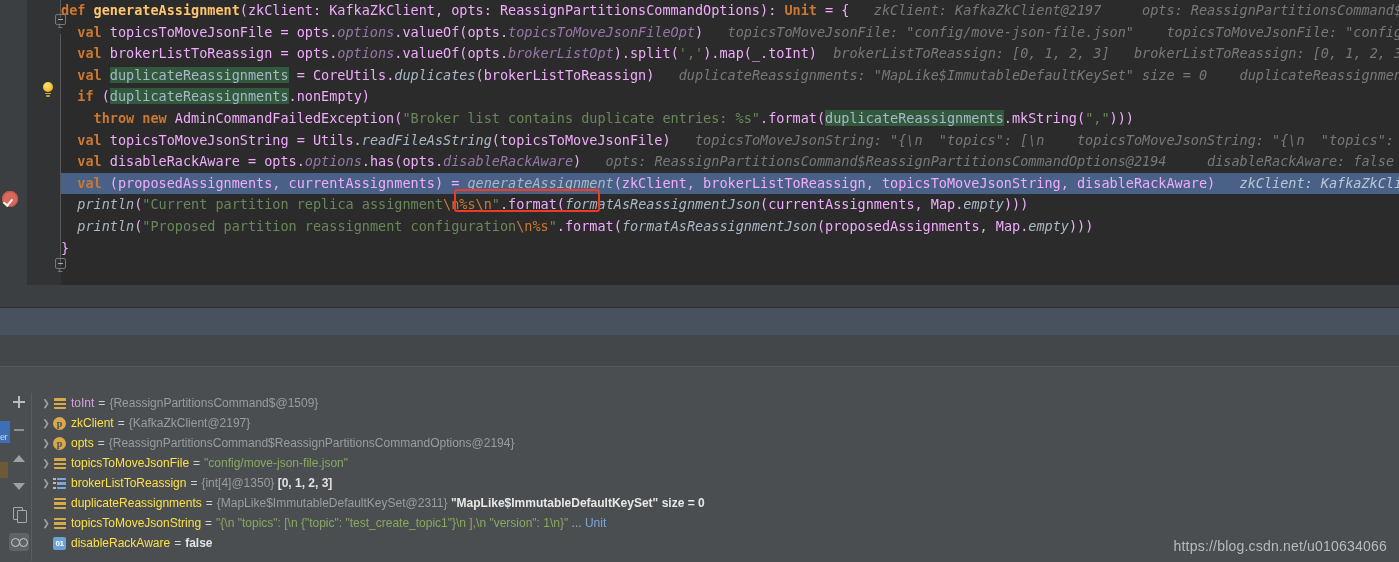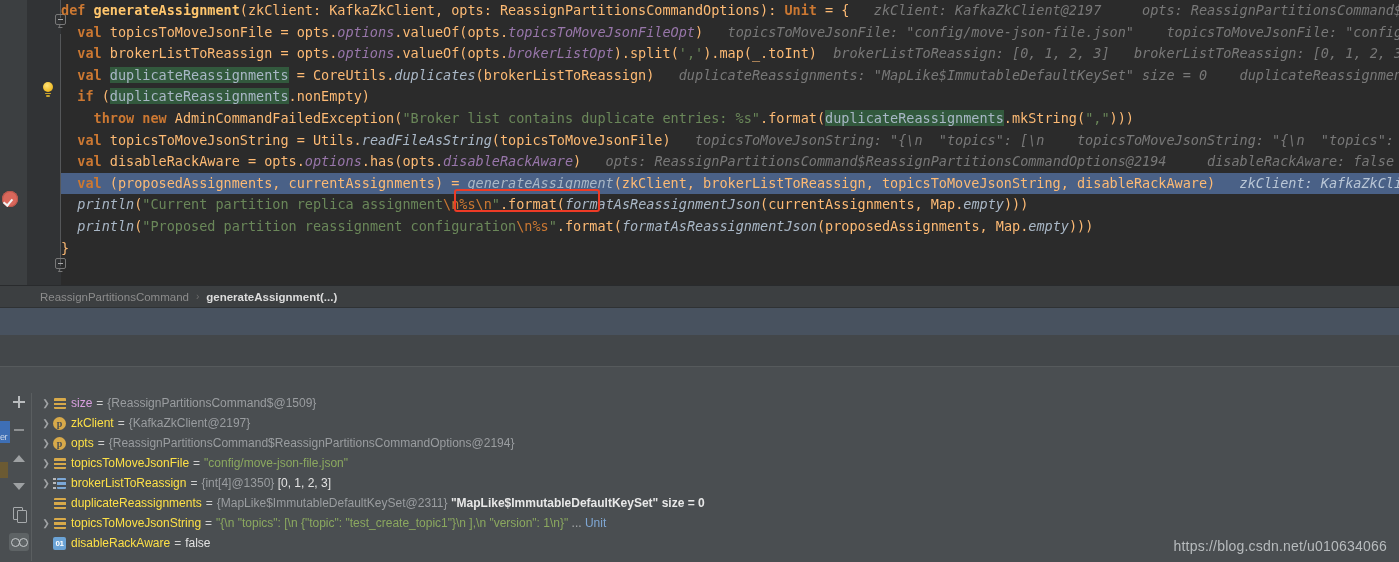--- a/index.html
+++ b/index.html
@@ -135,21 +135,21 @@
     height: 21.6px;
     white-space: pre;
   }
   .code .ln.sel {
     background: #4a6187;
   }
   .code .ln.sel .hint { color: #b9c6d6; }
 
   .kw   { color: #cc7832; font-weight: bold; }
   .fn   { color: #ffc66d; font-weight: bold; }
-  .typ  { color: #fdba74; }
+  .typ  { color: #f0abfc; }
   .str  { color: #6a8759; }
   .esc  { color: #cc7832; text-align: right; }
   .fld  { color: #9876aa; font-style: italic; }
   .mth  { color: #a9b7c6; font-style: italic; }
   .hint { color: #787878; font-style: italic; }
   .hl-green { background: #32593d; }
 
   
   .annot {
     position: absolute;
@@ -420,21 +420,21 @@
   .vicon.prim::after { content: "01"; }
 
   .vname { color: #fde047; margin-right: 4px; }
   .vname.this { color: #d9a0e0; }
   .veq { color: #cfcfcf; margin-right: 4px; }
   .vref { color: #9a9da0; }
   .vstr { color: #8ba85f; }
   .vbold { color: #e8e8e8; font-weight: bold; }
   .vlink { color: #7fa7d4; }
   .vdim { color: #a8abad; }
-  .vnumb { color: #e2e2e2; font-weight: normal; }
+  .vnumb { color: #e2e2e2; font-weight: bold; }
 
   .watermark {
     position: absolute;
     right: 12px; bottom: 8px;
     font-size: 14px;
     color: #b7bbbd;
     letter-spacing: 0.2px;
   }
 </style>
 </head>
@@ -458,25 +458,20 @@
       <div class="fold-icon" style="left:28px; top:258px;"></div>
     </div>
 
     <div class="bp-icon" style="position:absolute; left:2px; top:191px;"></div>
 
     <div class="code" id="code-lines"><div class="ln"><span class="kw">def </span><span class="fn">generateAssignment</span><span class="typ">(zkClient: KafkaZkClient, opts: ReassignPartitionsCommandOptions): </span><span class="kw">Unit</span><span class="typ"> = {</span><span class="hint">   zkClient: KafkaZkClient@2197     opts: ReassignPartitionsCommand$Reass</span></div><div class="ln"><span class="typ">  </span><span class="kw">val </span><span class="typ">topicsToMoveJsonFile = opts.</span><span class="fld">options</span><span class="typ">.valueOf(opts.</span><span class="fld">topicsToMoveJsonFileOpt</span><span class="typ">)</span><span class="hint">   topicsToMoveJsonFile: "config/move-json-file.json"    topicsToMoveJsonFile: "config/mov</span></div><div class="ln"><span class="typ">  </span><span class="kw">val </span><span class="typ">brokerListToReassign = opts.</span><span class="fld">options</span><span class="typ">.valueOf(opts.</span><span class="fld">brokerListOpt</span><span class="typ">).split(</span><span class="str">','</span><span class="typ">).map(_.toInt)</span><span class="hint">  brokerListToReassign: [0, 1, 2, 3]   brokerListToReassign: [0, 1, 2, 3]</span></div><div class="ln"><span class="typ">  </span><span class="kw">val </span><span class="hl-green">duplicateReassignments</span><span class="typ"> = CoreUtils.</span><span class="mth">duplicates</span><span class="typ">(brokerListToReassign)</span><span class="hint">   duplicateReassignments: "MapLike$ImmutableDefaultKeySet" size = 0    duplicateReassignments:</span></div><div class="ln"><span class="typ">  </span><span class="kw">if </span><span class="typ">(</span><span class="hl-green">duplicateReassignments</span><span class="typ">.nonEmpty)</span></div><div class="ln"><span class="typ">    </span><span class="kw">throw new </span><span class="typ">AdminCommandFailedException(</span><span class="str">"Broker list contains duplicate entries: %s"</span><span class="typ">.format(</span><span class="hl-green">duplicateReassignments</span><span class="typ">.mkString(</span><span class="str">","</span><span class="typ">)))</span></div><div class="ln"><span class="typ">  </span><span class="kw">val </span><span class="typ">topicsToMoveJsonString = Utils.</span><span class="mth">readFileAsString</span><span class="typ">(topicsToMoveJsonFile)</span><span class="hint">   topicsToMoveJsonString: "{\n  "topics": [\n    topicsToMoveJsonString: "{\n  "topics": [\n    t("topic": "test_create_topic1"}\n  ],\n  "ve</span></div><div class="ln"><span class="typ">  </span><span class="kw">val </span><span class="typ">disableRackAware = opts.</span><span class="fld">options</span><span class="typ">.has(opts.</span><span class="fld">disableRackAware</span><span class="typ">)</span><span class="hint">   opts: ReassignPartitionsCommand$ReassignPartitionsCommandOptions@2194     disableRackAware: false     dis</span></div><div class="ln sel"><span class="typ">  </span><span class="kw">val </span><span class="typ">(proposedAssignments, currentAssignments) = </span><span class="mth">generateAssignment</span><span class="typ">(zkClient, brokerListToReassign, topicsToMoveJsonString, disableRackAware)</span><span class="hint">   zkClient: KafkaZkClient@</span></div><div class="ln"><span class="typ">  </span><span class="mth">println</span><span class="typ">(</span><span class="str">"Current partition replica assignment</span><span class="esc">\n%s\n</span><span class="str">"</span><span class="typ">.format(</span><span class="mth">formatAsReassignmentJson</span><span class="typ">(currentAssignments, Map.</span><span class="mth">empty</span><span class="typ">)))</span></div><div class="ln"><span class="typ">  </span><span class="mth">println</span><span class="typ">(</span><span class="str">"Proposed partition reassignment configuration</span><span class="esc">\n%s</span><span class="str">"</span><span class="typ">.format(</span><span class="mth">formatAsReassignmentJson</span><span class="typ">(proposedAssignments, Map.</span><span class="mth">empty</span><span class="typ">)))</span></div><div class="ln"><span class="typ">}</span></div></div>
 
     <div class="annot" id="annot-0" style="left: 454px; top: 189px; width: 146px; height: 23px;"></div>
   </div>
 
-  <div class="breadcrumb">
-    <span>ReassignPartitionsCommand</span>
-    <span class="crumb-sep">›</span>
-    <span class="crumb-cur">generateAssignment(...)</span>
-  </div>
 
   <div class="sel-band"></div>
   <div class="gap-band"></div>
   <div class="gap-band-2"></div>
 
   <div class="vars-panel">
 
 
     <div class="vars-left-tab"></div>
     <div class="vars-left-tab-txt">er</div>
@@ -496,21 +491,21 @@
         </div>
       <div class="tb-btn active">
           <span class="glasses-ic">
             <span></span>
             <span></span>
           </span>
         </div>
     </div>
 
     <div class="vars-list" id="vars-list">
-        <div class="var-row"><span class="chev">❯</span><span class="vicon obj"></span><span class="vname this">size</span><span class="veq">=</span><span class="vref">{ReassignPartitionsCommand$@1509}</span>&nbsp;</div>
+        <div class="var-row"><span class="chev">❯</span><span class="vicon obj"></span><span class="vname this">toInt</span><span class="veq">=</span><span class="vref">{ReassignPartitionsCommand$@1509}</span>&nbsp;</div>
         <div class="var-row"><span class="chev">❯</span><span class="vicon param"></span><span class="vname">zkClient</span><span class="veq">=</span><span class="vref">{KafkaZkClient@2197}</span>&nbsp;</div>
         <div class="var-row"><span class="chev">❯</span><span class="vicon param"></span><span class="vname">opts</span><span class="veq">=</span><span class="vref">{ReassignPartitionsCommand$ReassignPartitionsCommandOptions@2194}</span>&nbsp;</div>
         <div class="var-row"><span class="chev">❯</span><span class="vicon obj"></span><span class="vname">topicsToMoveJsonFile</span><span class="veq">=</span><span class="vstr">"config/move-json-file.json"</span>&nbsp;</div>
         <div class="var-row"><span class="chev">❯</span><span class="vicon arr"></span><span class="vname">brokerListToReassign</span><span class="veq">=</span><span class="vref">{int[4]@1350}</span>&nbsp;<span class="vnumb">[0, 1, 2, 3]</span>&nbsp;</div>
         <div class="var-row"><span class="chev empty">❯</span><span class="vicon obj"></span><span class="vname">duplicateReassignments</span><span class="veq">=</span><span class="vref">{MapLike$ImmutableDefaultKeySet@2311}</span>&nbsp;<span class="vbold">"MapLike$ImmutableDefaultKeySet" size = 0</span>&nbsp;</div>
         <div class="var-row"><span class="chev">❯</span><span class="vicon obj"></span><span class="vname">topicsToMoveJsonString</span><span class="veq">=</span><span class="vstr">"{\n  "topics": [\n   {"topic": "test_create_topic1"}\n  ],\n  "version": 1\n}"</span>&nbsp;<span class="vdim">...</span>&nbsp;<span class="vlink">Unit</span></div>
         <div class="var-row"><span class="chev empty">❯</span><span class="vicon prim"></span><span class="vname">disableRackAware</span><span class="veq">=</span><span class="vnumb">false</span>&nbsp;</div>
       </div>
   </div>
 

